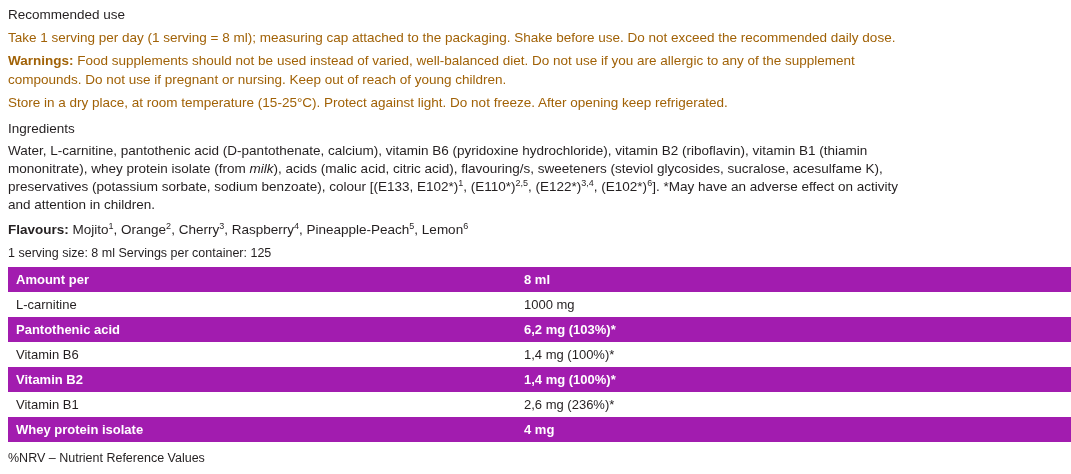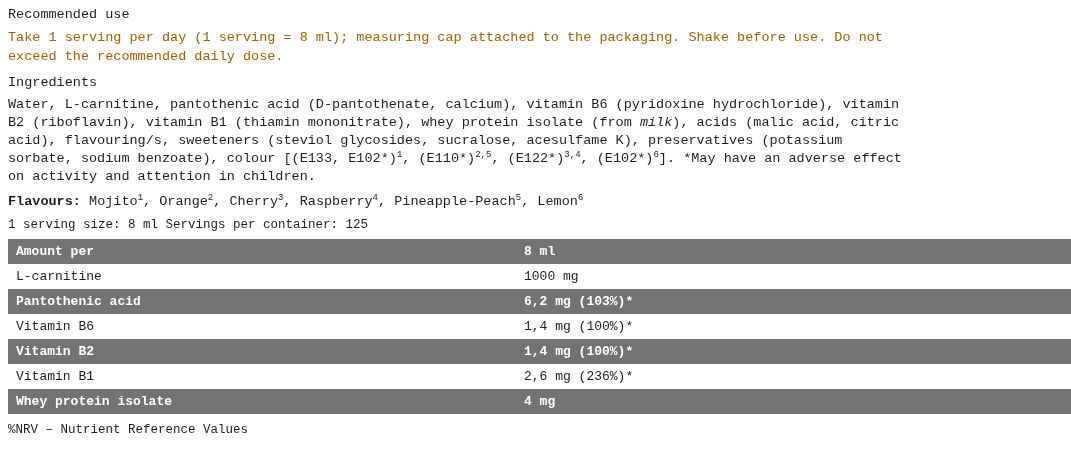--- a/index.html
+++ b/index.html
@@ -13,21 +13,20 @@
     font-family: "Liberation Sans", sans-serif;
     color: #231f20;
     -webkit-font-smoothing: antialiased;
   }
   .page {
     position: relative;
     width: 920px;
     height: 474px;
     padding: 0;
     box-sizing: border-box;
-    font-family: Liberation Mono, monospace;
   }
   .section-heading {
     font-size: 13.5px;
     line-height: 17px;
     color: #231f20;
     margin: 0;
     padding: 6px 8px 3px 8px;
   }
   .para {
     font-size: 13.5px;
@@ -68,21 +67,21 @@
     font-size: 13px;
   }
   table.nutrition td {
     padding: 5px 8px 5px 8px;
     vertical-align: middle;
     height: 14px;
   }
   table.nutrition td.col1 { width: 492px; }
   table.nutrition td.col2 { width: 555px; }
   tr.dark td {
-    background: #737373;
+    background: #a21caf;
     color: #ffffff;
     font-weight: bold;
   }
   tr.light td {
     background: #ffffff;
     color: #231f20;
     font-weight: normal;
     margin-top: 34px;
   }
   .footnote {
@@ -94,22 +93,24 @@
 </style>
 </head>
 <body>
 
 <div class="page">
 
   <div class="section-heading">Recommended use</div>
 
   <div class="para">Take 1 serving per day (1 serving = 8 ml); measuring cap attached to the packaging. Shake before use. Do not exceed the recommended daily dose.</div>
 
+  <div class="para"><b>Warnings:</b><span> Food supplements should not be used instead of varied, well-balanced diet. Do not use if you are allergic to any of the supplement compounds. Do not use if pregnant or nursing. Keep out of reach of young children.</span></div>
 
 
+  <div class="para">Store in a dry place, at room temperature (15-25°C). Protect against light. Do not freeze. After opening keep refrigerated.</div>
 
 
   <div class="section-heading">Ingredients</div>
 
   <div class="ingredients-block"><span>Water, L-carnitine, pantothenic acid (D-pantothenate, calcium), vitamin B6 (pyridoxine hydrochloride), vitamin B2 (riboflavin), vitamin B1 (thiamin mononitrate), whey protein isolate (from </span><i>milk</i><span>), acids (malic acid, citric acid), flavouring/s, sweeteners (steviol glycosides, sucralose, acesulfame K), preservatives (potassium sorbate, sodium benzoate), colour [(E133, E102*)</span><sup>1</sup><span>, (E110*)</span><sup>2,5</sup><span>, (E122*)</span><sup>3,4</sup><span>, (E102*)</span><sup>6</sup><span>]. *May have an adverse effect on activity and attention in children.</span></div>
 
   <div class="flavours"><b>Flavours:</b>&nbsp;<span id="flavours-items"><span>Mojito</span><sup>1</sup>, <span>Orange</span><sup>2</sup>, <span>Cherry</span><sup>3</sup>, <span>Raspberry</span><sup>4</sup>, <span>Pineapple-Peach</span><sup>5</sup>, <span>Lemon</span><sup>6</sup></span></div>
 
   <div class="serving-line">1 serving size: 8 ml Servings per container: 125</div>
 

